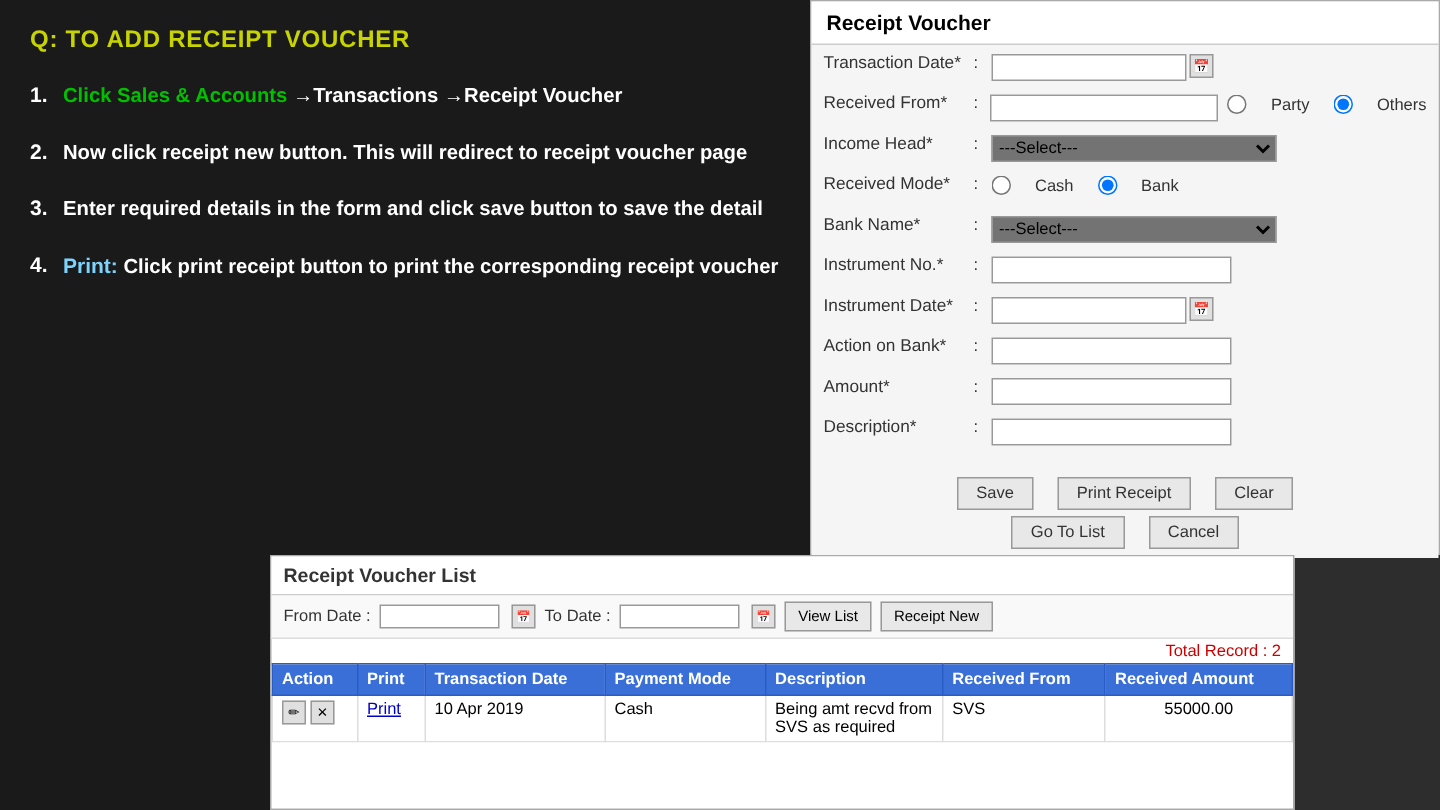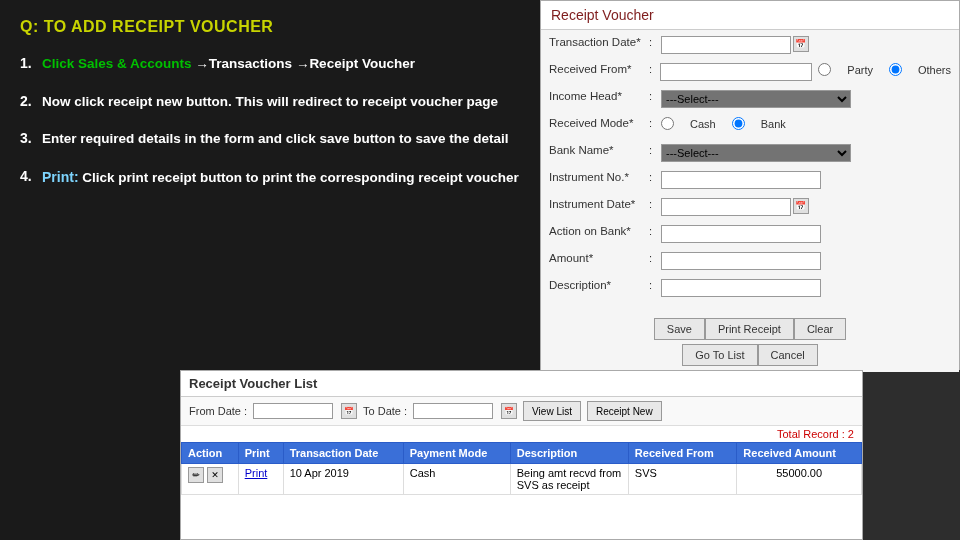--- a/index.html
+++ b/index.html
@@ -80,23 +80,23 @@
       width: 420px;
       height: 370px;
       background: #f0f0f0;
       border: 1px solid #aaa;
     }
 
     .form-header {
       background: #fff;
       border-bottom: 1px solid #ccc;
       padding: 6px 10px;
-      font-weight: normal;
+      font-weight: bold;
       font-size: 14px;
-      color: #7f1d1d;
+      color: #000000;
     }
 
     .form-body {
       padding: 6px 8px;
       background: #f5f5f5;
     }
 
     .form-row {
       display: flex;
       align-items: flex-start;
@@ -171,21 +171,21 @@
       display: flex;
       flex-direction: column;
       align-items: center;
       gap: 4px;
       padding: 6px 0;
       background: #f5f5f5;
     }
 
     .btn-row {
       display: flex;
-      gap: 0;
+      gap: 16px;
     }
 
     .btn {
       height: 22px;
       padding: 0 12px;
       border: 1px solid #999;
       background: #e8e8e8;
       font-size: 11px;
       cursor: pointer;
       color: #333;
@@ -472,20 +472,20 @@
             <div class="action-icons">
               <span class="action-icon">✏</span>
               <span class="action-icon">✕</span>
             </div>
           </td>
           <td>
             <span class="print-link">Print</span>
           </td>
           <td>10 Apr 2019</td>
           <td>Cash</td>
-          <td style="max-width:100px;">Being amt recvd from SVS as receipt</td>
+          <td style="max-width:100px;">Being amt recvd from SVS as required</td>
           <td>SVS</td>
           <td style="text-align:center;">55000.00</td>
         </tr>
       </tbody>
     </table>
   </div>
 </div>
 
 </body></html>

